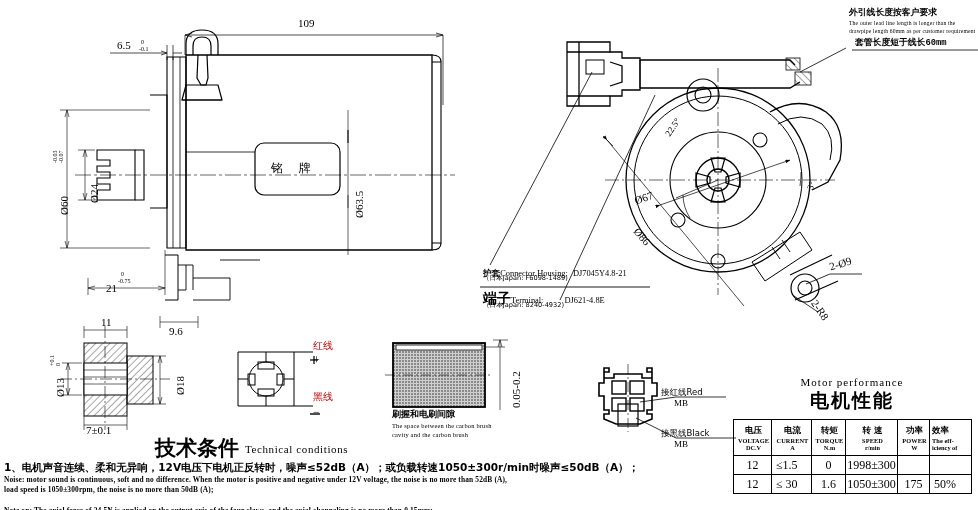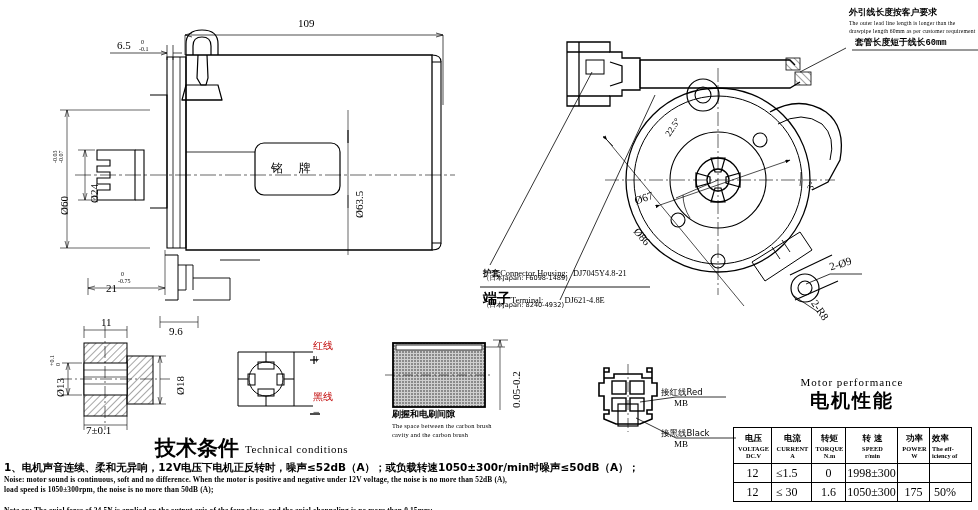--- a/index.html
+++ b/index.html
@@ -50,21 +50,21 @@
   #perf-wrap { position:absolute; left:733px; top:375px; width:238px; }
   #perf-title-cn {
     text-align:center; font-family:"DejaVu Sans",sans-serif;
     font-size: 19px; font-weight: 700; letter-spacing: 2px;
   }
   #perf-title-en {
     text-align:center; font-family:"Liberation Serif", serif;
     font-size: 11px; letter-spacing: 1px; margin-top: 1px;
   }
   table#perf {
-    border-collapse: collapse; margin-top: 13px; width: 238px;
+    border-collapse: collapse; margin-top: 5px; width: 238px;
     table-layout: fixed;
   }
   table#perf td, table#perf th {
     border: 1px solid #000; padding: 0;
     text-align: center; vertical-align: middle;
   }
   table#perf thead td { height: 36px; text-align: left; padding-left: 2px; }
   table#perf tbody td { height: 19px; font-family:"Liberation Serif", serif; font-size: 12px; }
   .th-cn { font-family:"DejaVu Sans",sans-serif; font-size: 8.5px; font-weight:700; display:block; }
   .th-en { font-family:"Liberation Serif",serif; font-size: 6.3px; font-weight:700; display:block; letter-spacing:.1px;}

